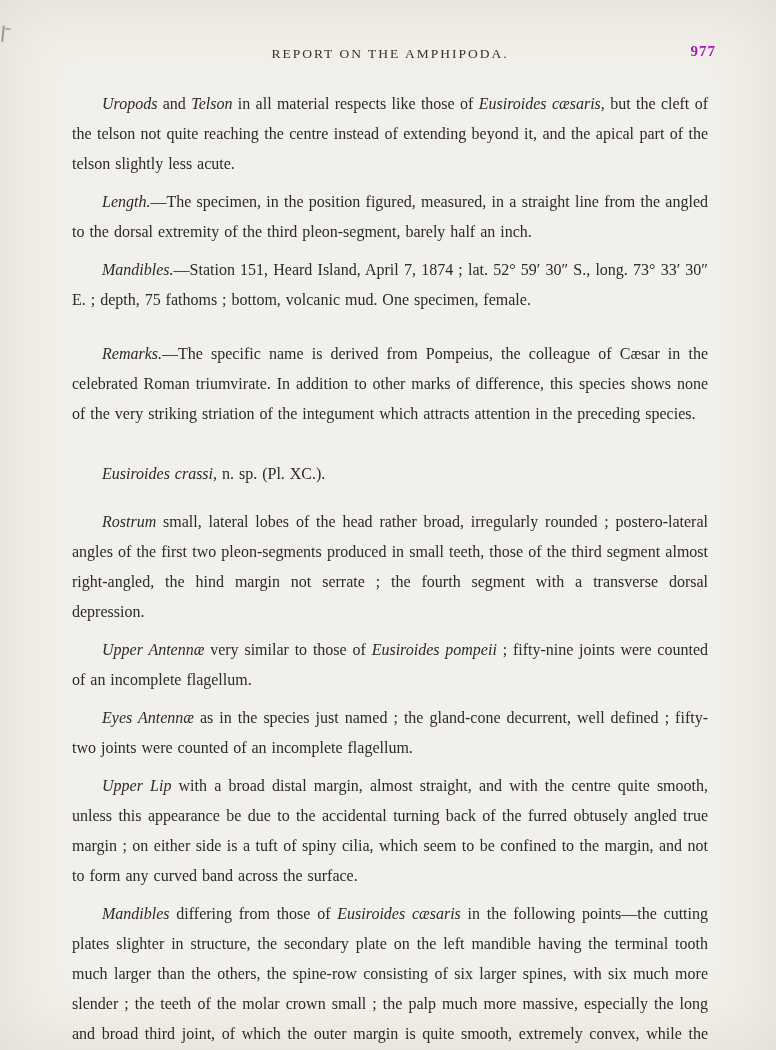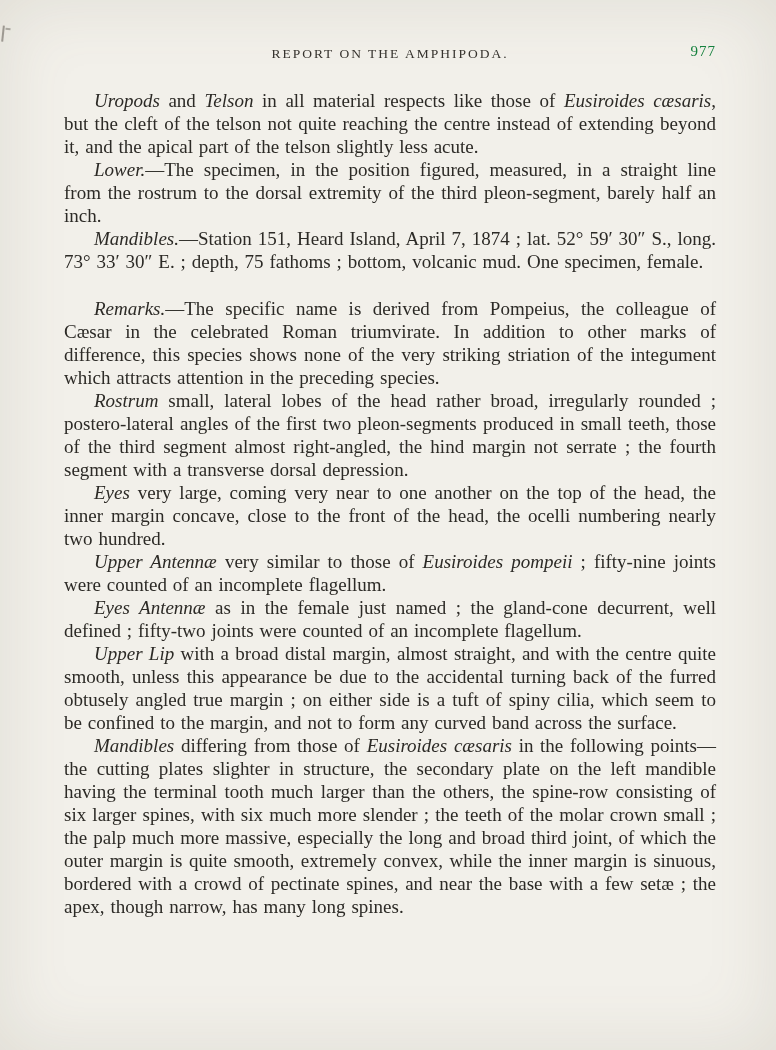--- a/index.html
+++ b/index.html
@@ -48,26 +48,27 @@
     font-size: 13.5px;
     letter-spacing: 2px;
     color: #35322d;
   }
   .page-number {
     position: absolute;
     right: 0;
     top: -1px;
     font-size: 15px;
     letter-spacing: 1px;
-    color: #15803d;
+    color: #a21caf;
+    font-weight: bold;
   }
   .para {
-    margin: 0;
-    font-size: 19px;
-    line-height: 23px;
+    margin: 8px;
+    font-size: 16px;
+    line-height: 30px;
     text-align: justify;
     text-indent: 30px;
     word-spacing: 0.06em;
   }
   .para i {
     font-style: italic;
   }
   .spaced-above {
     margin-top: 24px;
   }
@@ -85,33 +86,33 @@
   <div class="scan-artifact"></div>
 
   <header class="header">
     <span class="running-title">REPORT ON THE AMPHIPODA.</span>
     <span class="page-number">977</span>
   </header>
 
   <main>
     <p class="para"><i>Uropods</i><span> and </span><i>Telson</i><span> in all material respects like those of </span><i>Eusiroides cæsaris</i><span>, but the cleft of the telson not quite reaching the centre instead of extending beyond it, and the apical part of the telson slightly less acute.</span></p>
 
-    <p class="para"><i>Lower.</i><span>—The specimen, in the position figured, measured, in a straight line from the rostrum to the dorsal extremity of the third pleon-segment, barely half an inch.</span></p>
+    <p class="para"><i>Length.</i><span>—The specimen, in the position figured, measured, in a straight line from the angled to the dorsal extremity of the third pleon-segment, barely half an inch.</span></p>
 
     <p class="para"><i>Mandibles.</i><span>—Station 151, Heard Island, April 7, 1874 ; lat. 52° 59′ 30″ S., long. 73° 33′ 30″ E. ; depth, 75 fathoms ; bottom, volcanic mud.  One specimen, female.</span></p>
 
     <p class="para spaced-above"><i>Remarks.</i><span>—The specific name is derived from Pompeius, the colleague of Cæsar in the celebrated Roman triumvirate.  In addition to other marks of difference, this species shows none of the very striking striation of the integument which attracts attention in the preceding species.</span></p>
 
+    <p class="para species-heading"><i>Eusiroides crassi</i><span>, n. sp. (Pl. XC.).</span></p>
 
     <p class="para"><i>Rostrum</i><span> small, lateral lobes of the head rather broad, irregularly rounded ; postero-lateral angles of the first two pleon-segments produced in small teeth, those of the third segment almost right-angled, the hind margin not serrate ; the fourth segment with a transverse dorsal depression.</span></p>
 
-    <p class="para"><i>Eyes</i><span> very large, coming very near to one another on the top of the head, the inner margin concave, close to the front of the head, the ocelli numbering nearly two hundred.</span></p>
 
     <p class="para"><i>Upper Antennæ</i><span> very similar to those of </span><i>Eusiroides pompeii</i><span> ; fifty-nine joints were counted of an incomplete flagellum.</span></p>
 
-    <p class="para"><i>Eyes Antennæ</i><span> as in the female just named ; the gland-cone decurrent, well defined ; fifty-two joints were counted of an incomplete flagellum.</span></p>
+    <p class="para"><i>Eyes Antennæ</i><span> as in the species just named ; the gland-cone decurrent, well defined ; fifty-two joints were counted of an incomplete flagellum.</span></p>
 
     <p class="para"><i>Upper Lip</i><span> with a broad distal margin, almost straight, and with the centre quite smooth, unless this appearance be due to the accidental turning back of the furred obtusely angled true margin ; on either side is a tuft of spiny cilia, which seem to be confined to the margin, and not to form any curved band across the surface.</span></p>
 
     <p class="para"><i>Mandibles</i><span> differing from those of </span><i>Eusiroides cæsaris</i><span> in the following points—the cutting plates slighter in structure, the secondary plate on the left mandible having the terminal tooth much larger than the others, the spine-row consisting of six larger spines, with six much more slender ; the teeth of the molar crown small ; the palp much more massive, especially the long and broad third joint, of which the outer margin is quite smooth, extremely convex, while the inner margin is sinuous, bordered with a crowd of pectinate spines, and near the base with a few setæ ; the apex, though narrow, has many long spines.</span></p>
   </main>
 
 </div>
 
 </body></html>

